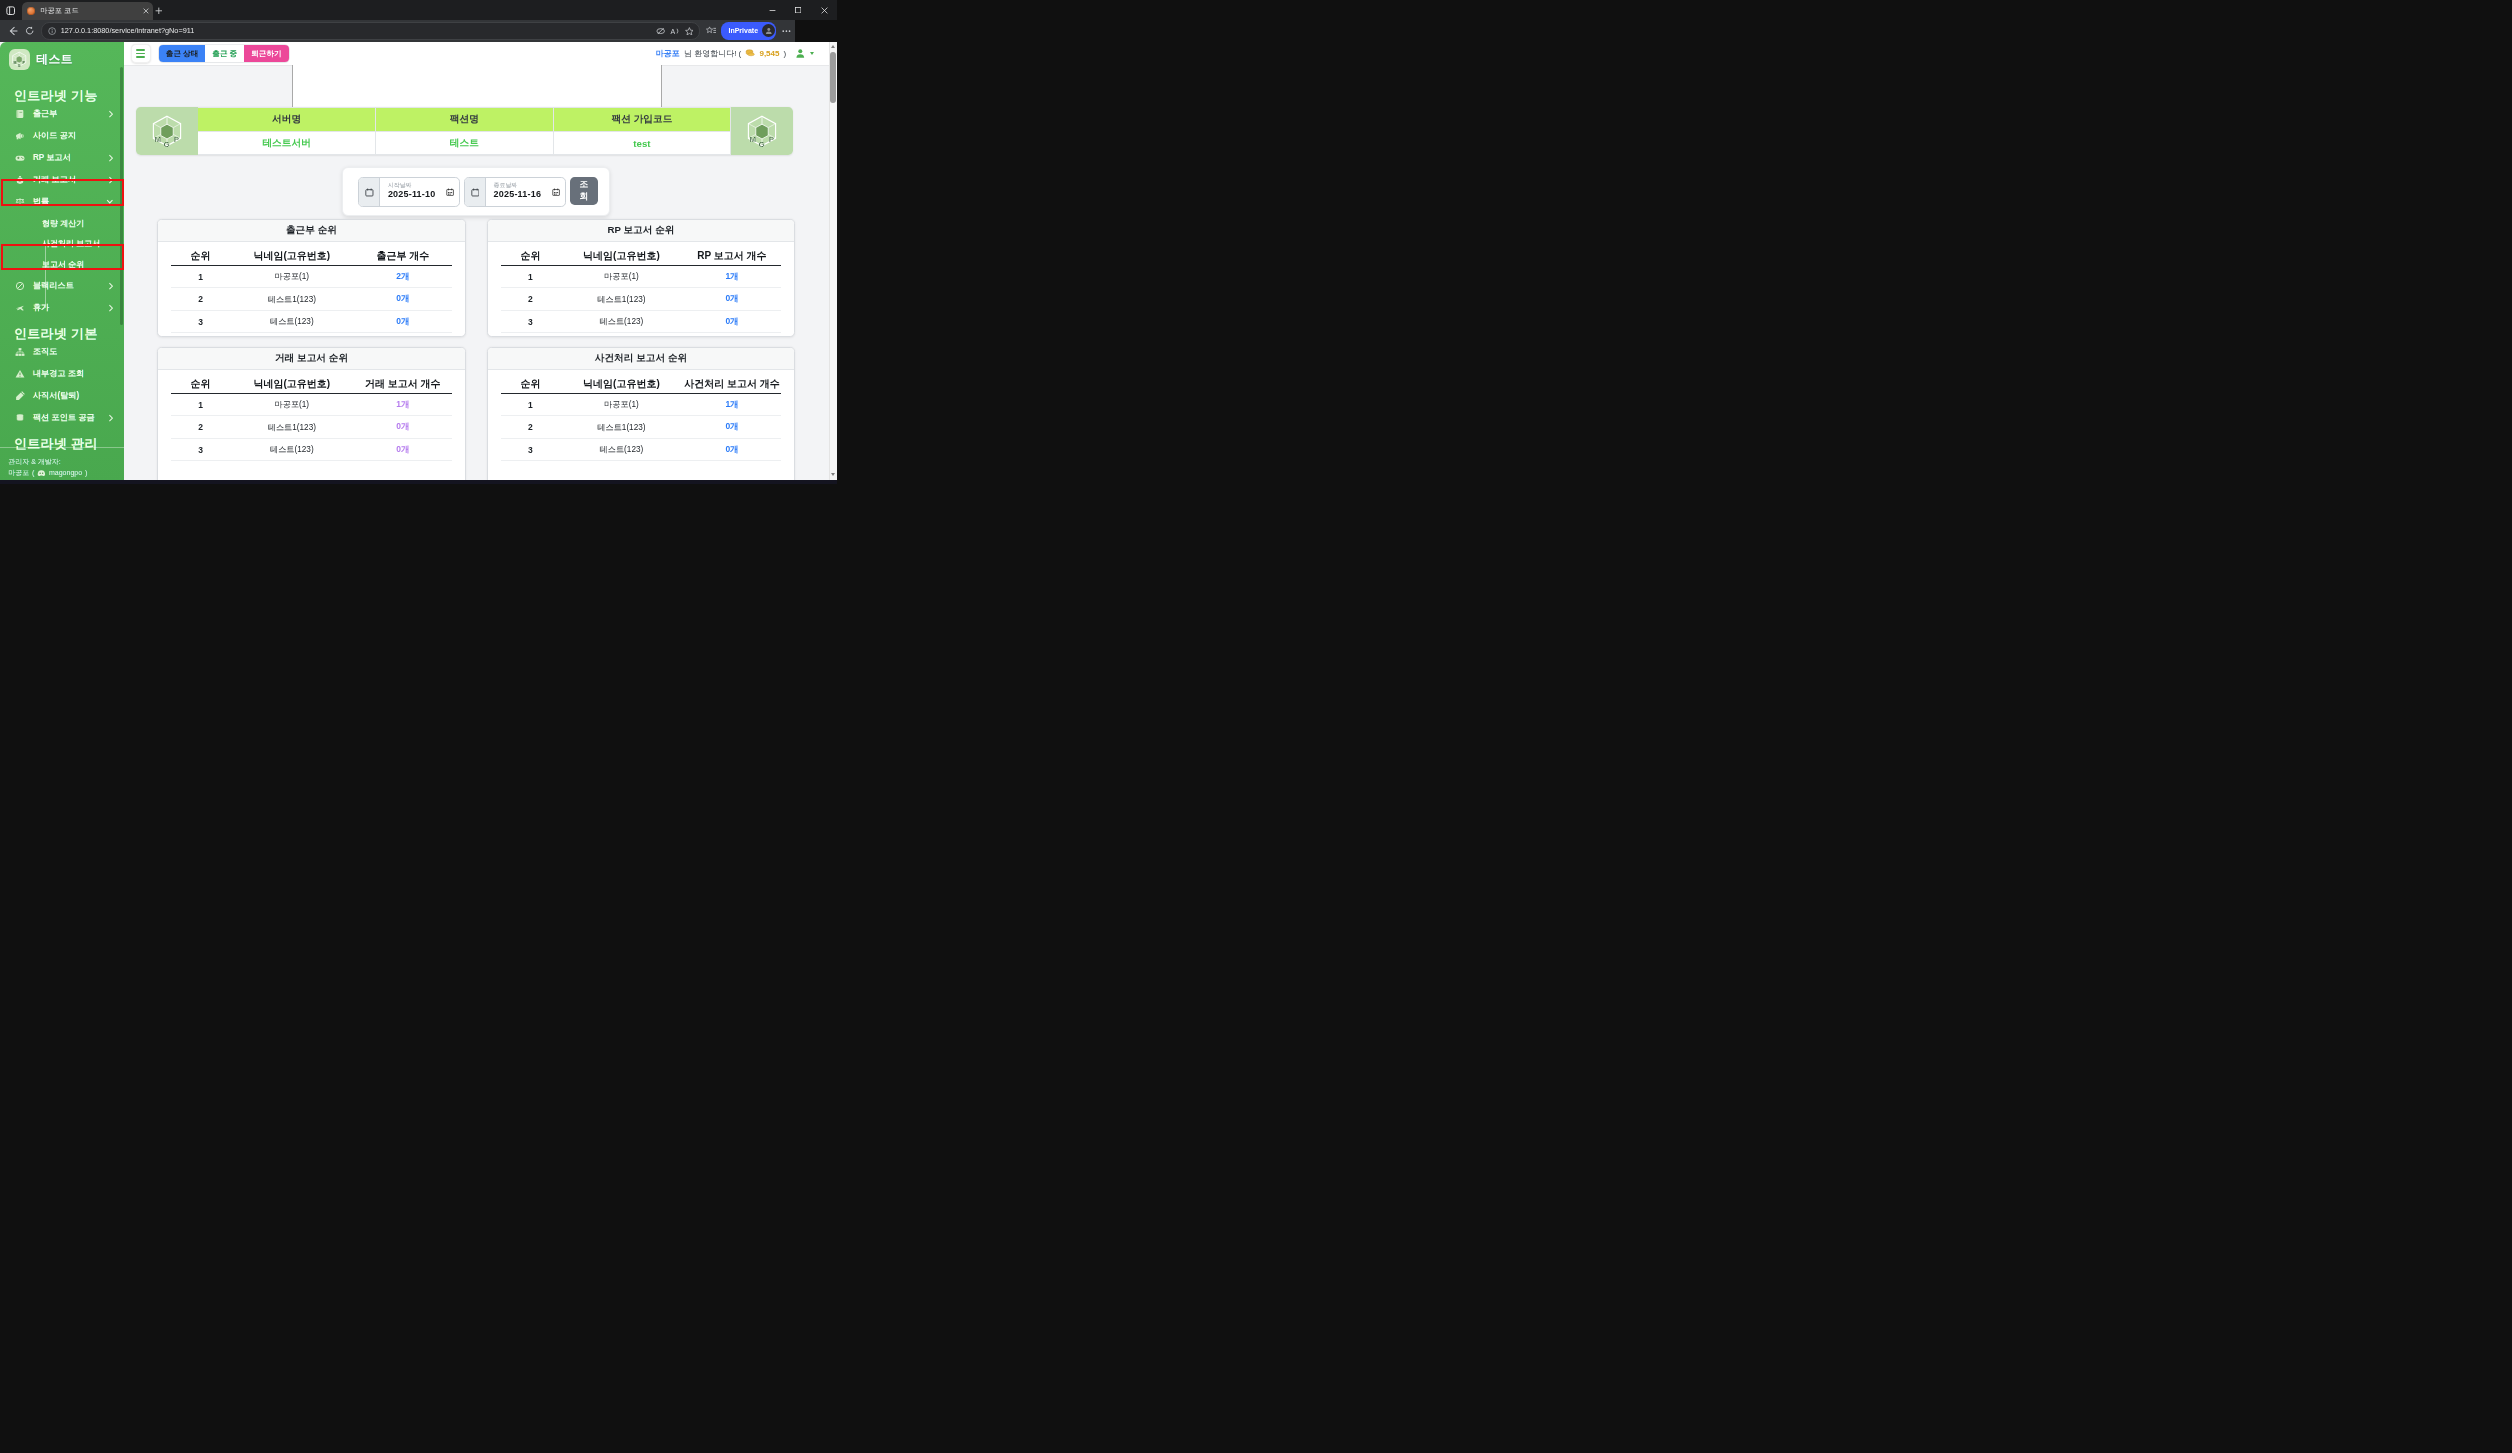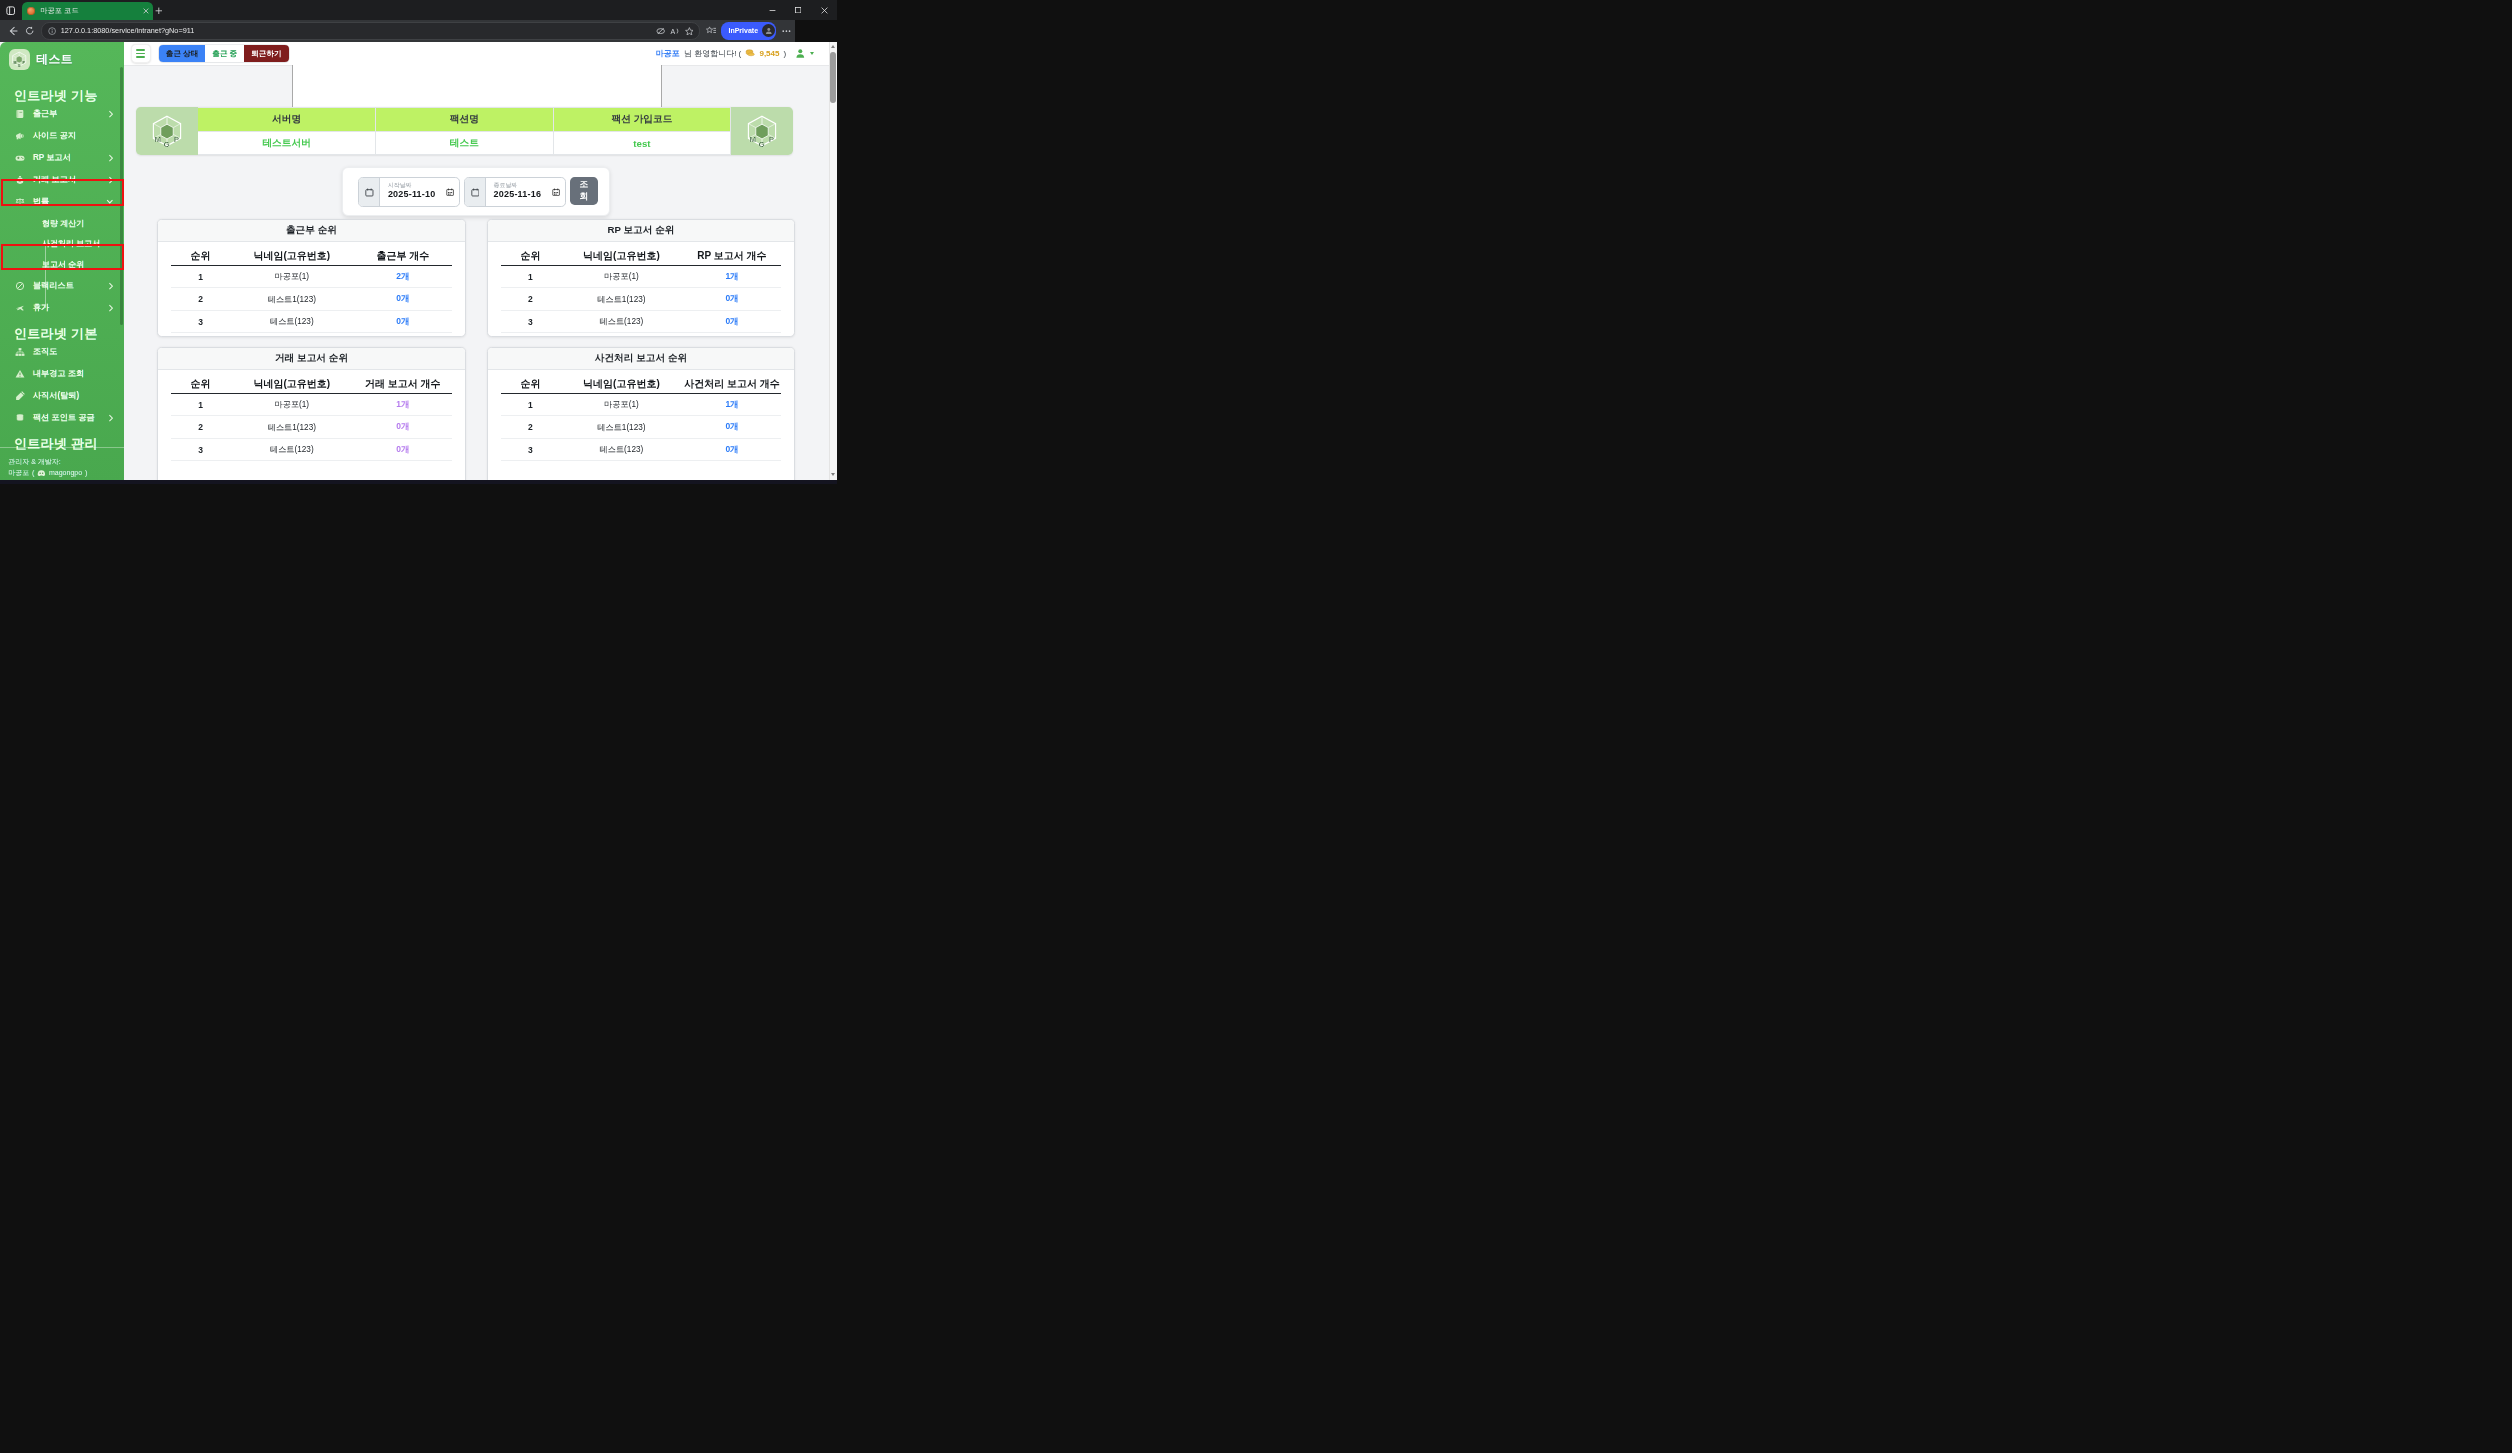--- a/index.html
+++ b/index.html
@@ -4,21 +4,21 @@
 <style>
   html,body{margin:0;padding:0;background:#101010;}
   body{width:837px;height:484px;position:relative;overflow:hidden;
        font-family:"Liberation Sans","DejaVu Sans",sans-serif;
        -webkit-font-smoothing:antialiased;}
   .abs{position:absolute;}
 
   
   #tabstrip{left:0;top:0;width:837px;height:20px;background:#1d1e20;}
   #workspaces-btn{left:4.7px;top:4.1px;width:13px;height:13px;border-radius:2.9px;display:flex;align-items:center;justify-content:center;}
-  #tab{left:22px;top:2.3px;width:122px;height:17.6px;background:#15803d;border-radius:5.3px 5.3px 0 0;
+  #tab{left:22px;top:2.3px;width:122px;height:17.6px;background:#404040;border-radius:5.3px 5.3px 0 0;
        display:flex;align-items:center;padding:0 4.7px;gap:4.7px;}
   .favicon{width:8.8px;height:8.8px;border-radius:50%;
        background:radial-gradient(circle at 38% 32%,#f3a36c 0%,#e0793a 55%,#cf6527 100%);
        box-shadow:inset 0 0 0 0.9px rgba(120,50,10,.35);}
   #tab-title{color:#e9eaeb;font-size:7.3px;flex:1;white-space:nowrap;overflow:hidden;}
   #newtab-btn{left:152px;top:4.7px;width:13px;height:13px;display:flex;align-items:center;justify-content:center;}
   #win-controls{right:0;top:0;height:20px;display:flex;}
   .winbtn{width:26px;height:20px;display:flex;align-items:center;justify-content:center;}
 
   #toolbar{left:0;top:20px;width:795px;height:22px;background:#333538;display:flex;align-items:center;}
@@ -69,21 +69,21 @@
   #topbar{left:124px;top:0;width:705px;height:23px;background:#fff;border-bottom:0.6px solid #e7e8ea;
           display:flex;align-items:center;}
   #hamburger{margin-left:7px;width:17.6px;height:16.4px;background:#fff;border:0.6px solid #f0f0f0;border-radius:4.7px;
              box-shadow:0 0.6px 1.8px rgba(0,0,0,.10);display:flex;flex-direction:column;justify-content:center;gap:2.3px;align-items:center;}
   #hamburger span{display:block;width:9.4px;height:1.4px;background:#4caf50;border-radius:1.2px;}
   #seg{margin-left:8.2px;display:flex;height:17px;border-radius:4.1px;overflow:hidden;
        box-shadow:0 0 0 0.6px #d9dde1, 0 0.6px 1.2px rgba(0,0,0,.06);}
   .seg-btn{display:flex;align-items:center;justify-content:center;font-size:7.6px;font-weight:bold;padding:0 7px;}
   #seg-status{background:#3b82f6;color:#1c2126;}
   #seg-working{background:#ffffff;color:#1e9e50;}
-  #seg-clockout{background:#7f1d1d;color:#fff;}
+  #seg-clockout{background:#ec4899;color:#fff;}
   #user-area{margin-left:auto;margin-right:15.3px;display:flex;align-items:center;gap:4.1px;font-size:8px;color:#3c434a;}
   #user-name{color:#3b82f6;font-weight:bold;}
   #points{color:#d8a01d;font-weight:bold;}
   .caret-down{width:0;height:0;border-left:2.9px solid transparent;border-right:2.9px solid transparent;border-top:3.5px solid #4caf50;}
 
   
   #content{left:124px;top:23px;width:705px;height:419px;overflow:hidden;}
 
   #notice-frame{left:168px;top:-15.3px;width:368px;height:58px;background:#fff;border:1.2px solid #a9a9a9;}
 

